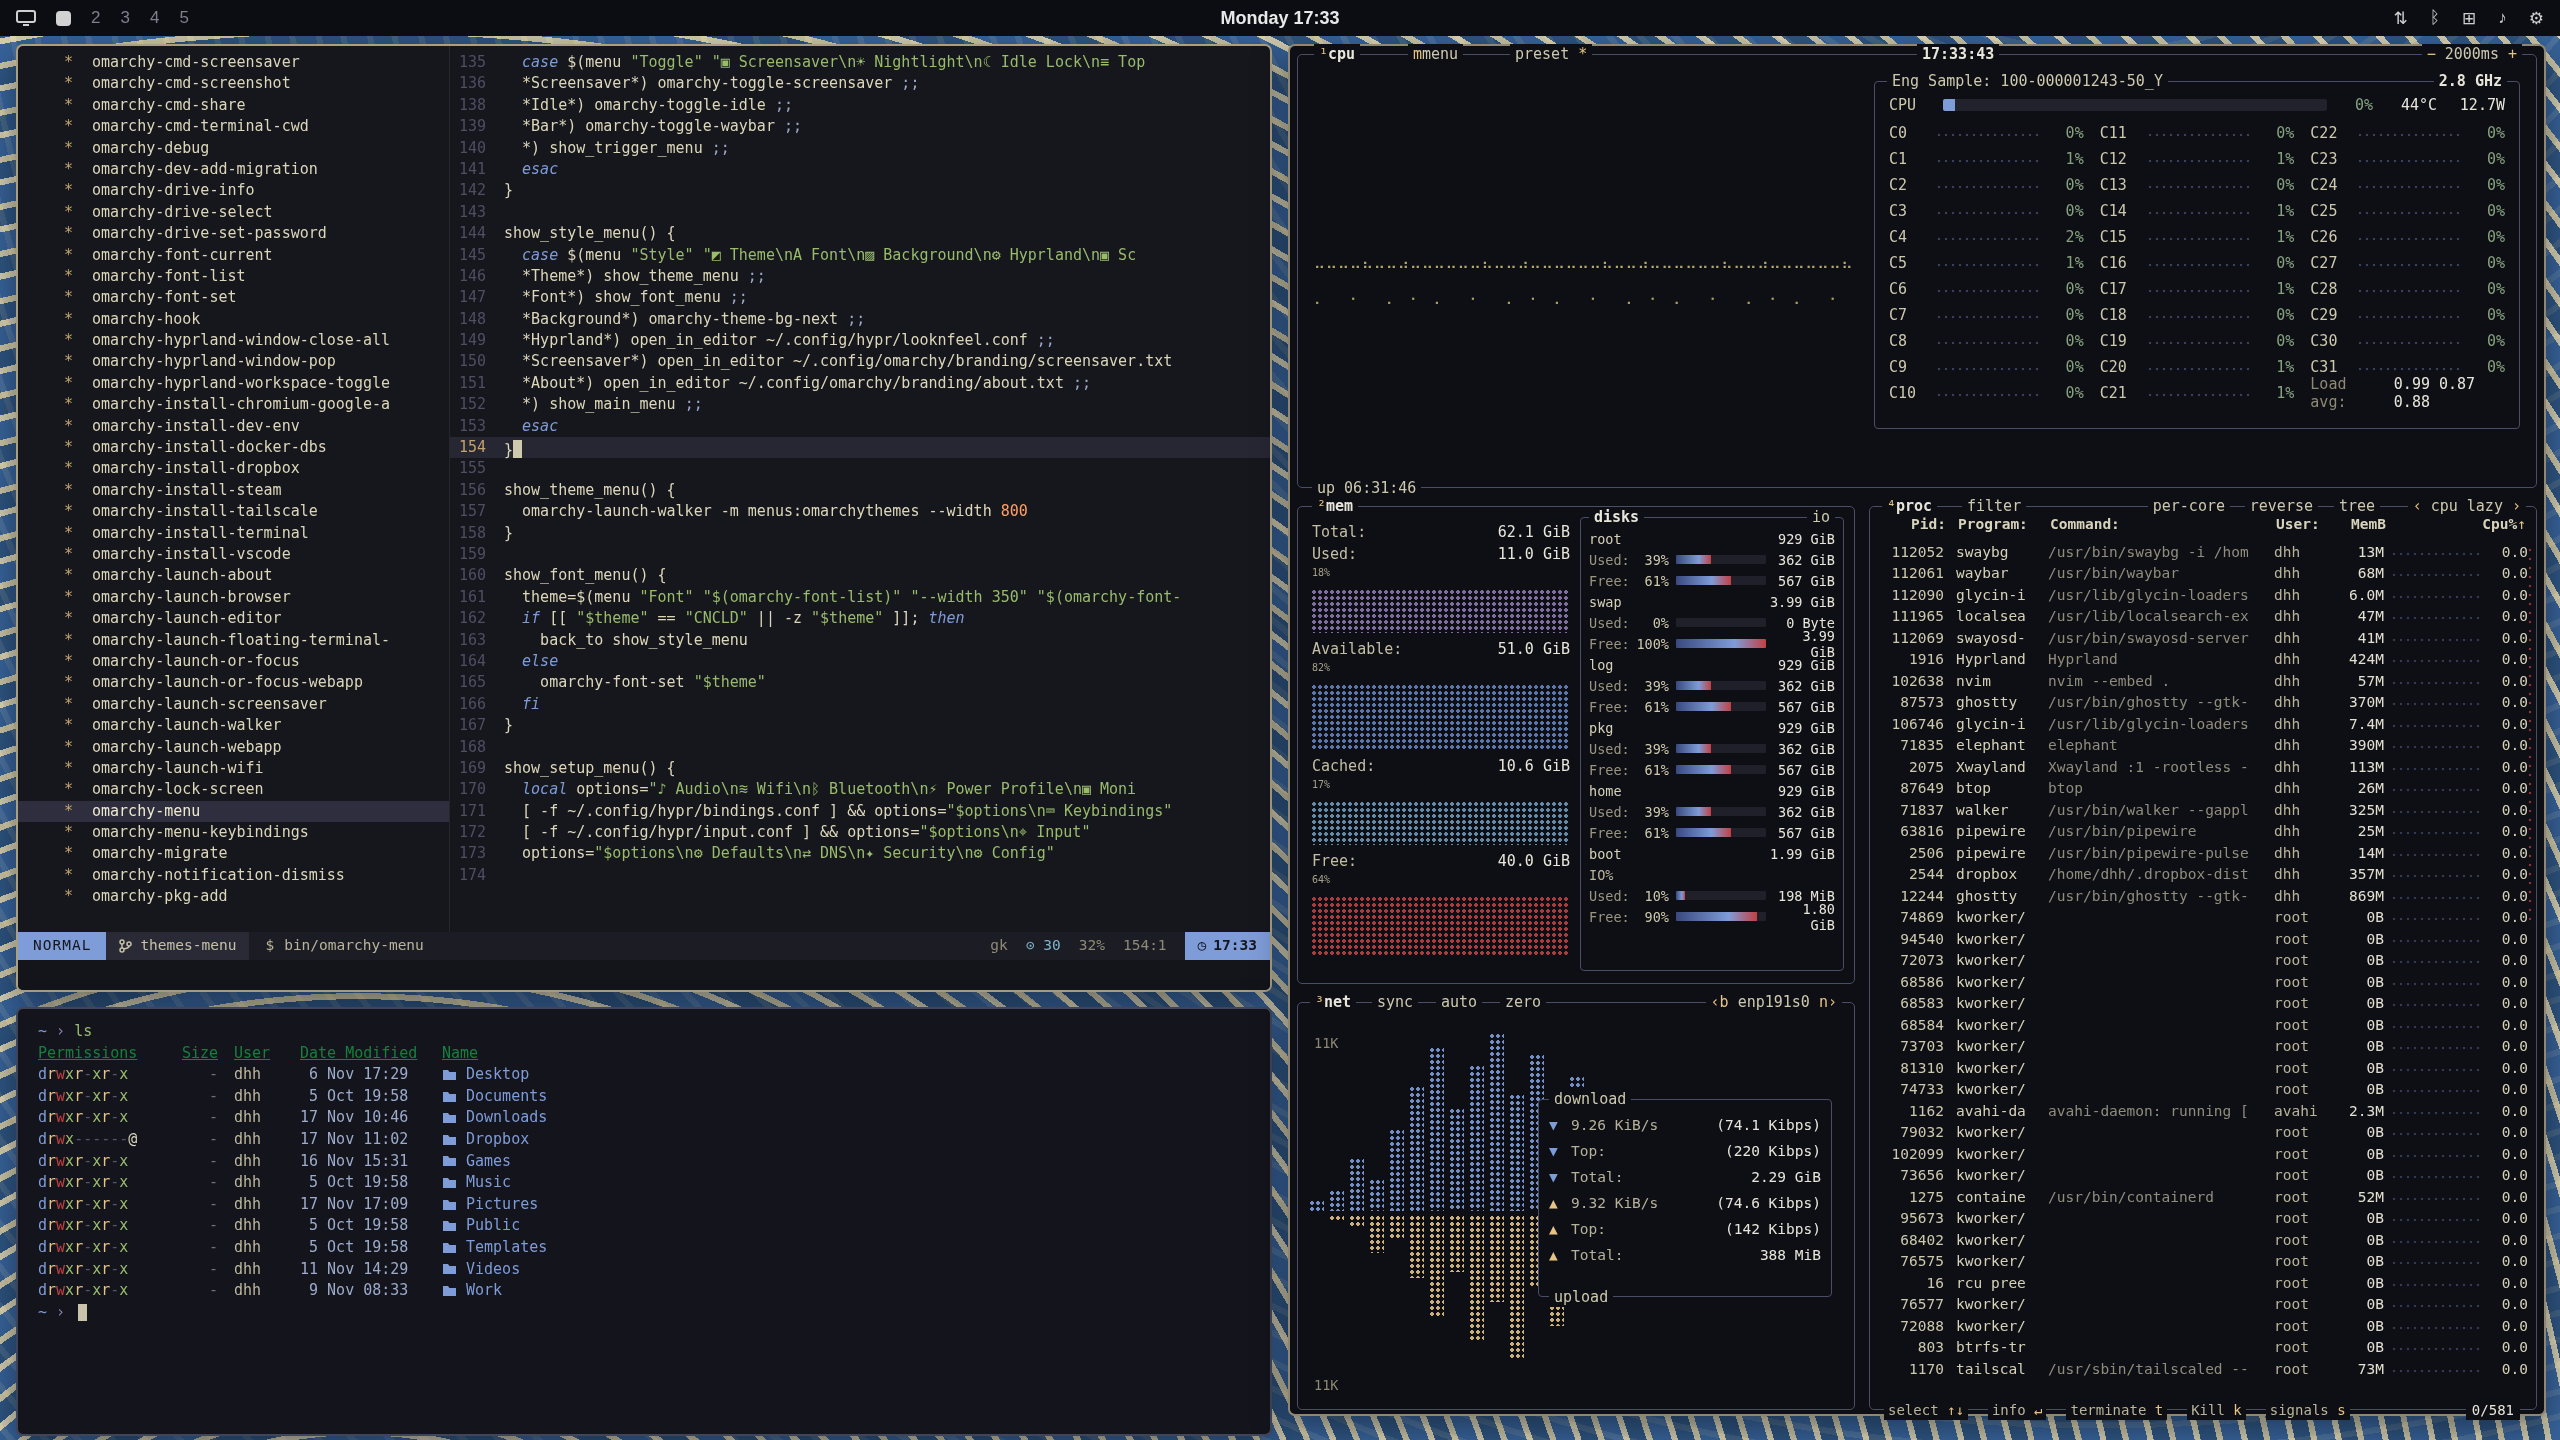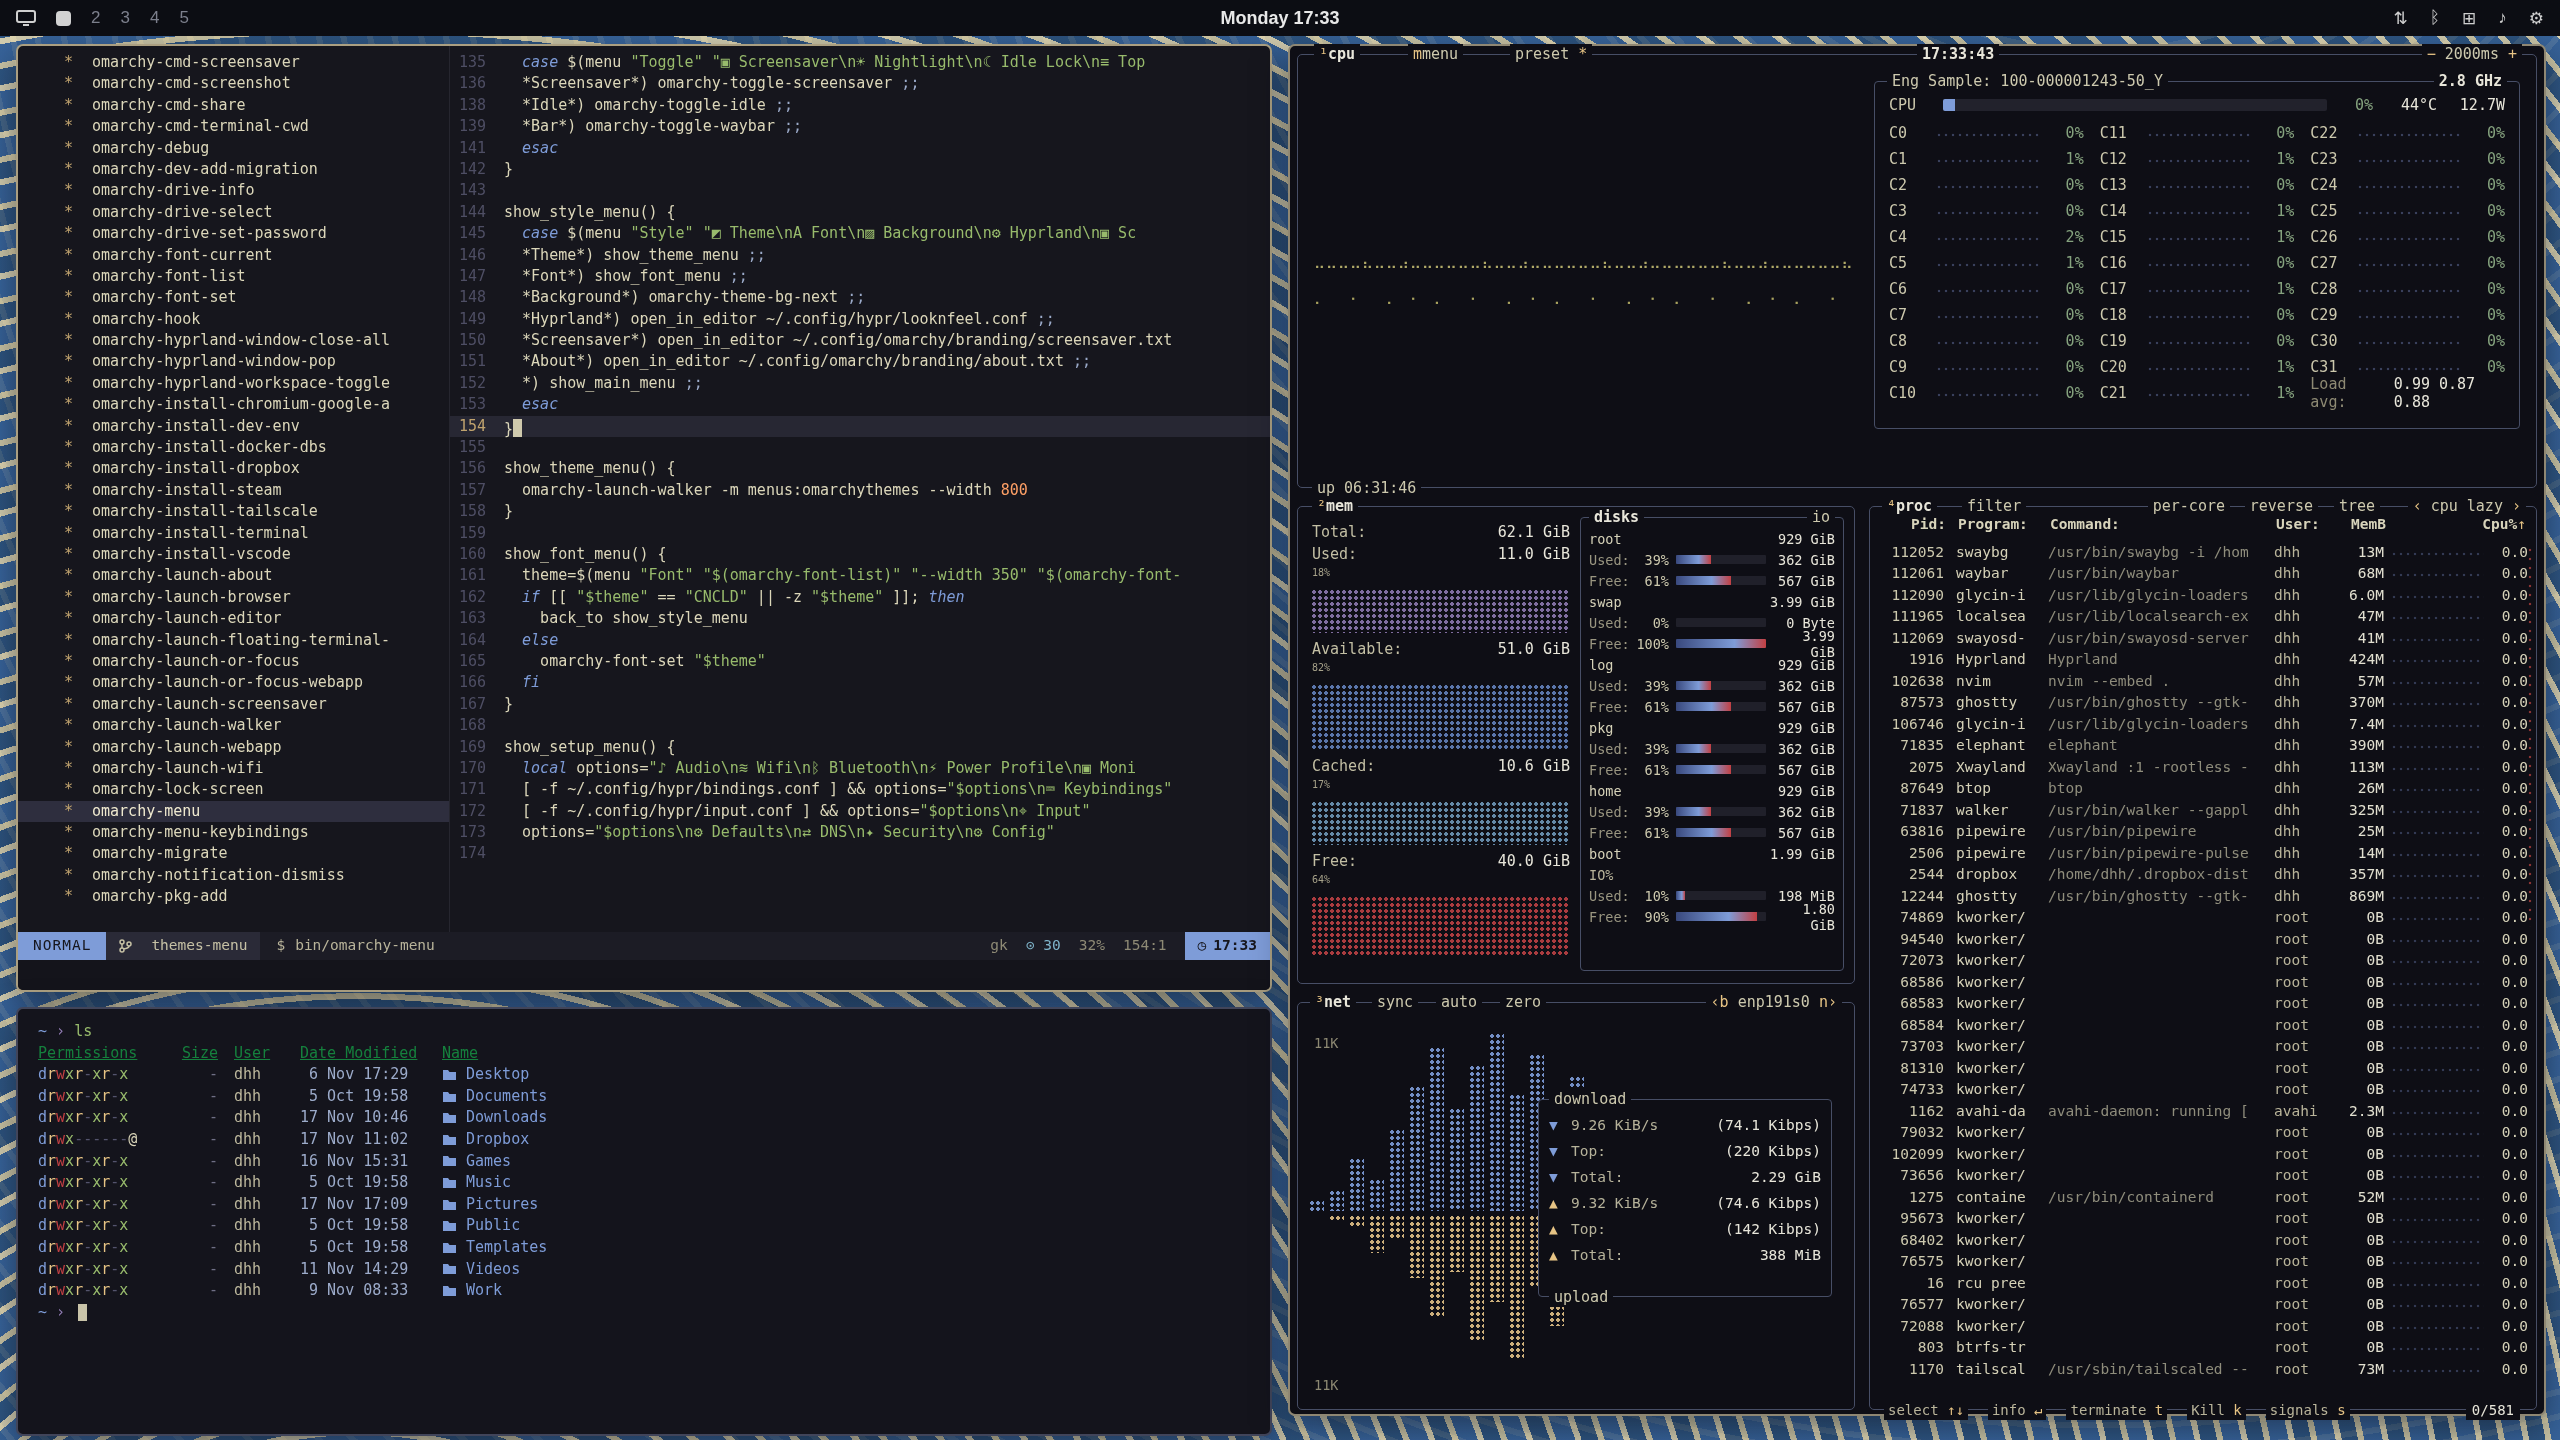--- a/index.html
+++ b/index.html
@@ -41,21 +41,21 @@
 .cline.cur{background:#272733}
 .cline.cur .gut{color:#c0a36e}
 .tk-c{color:#dcd7ba}
 .tk-k{color:#7e9cd8;font-style:italic}
 .tk-s{color:#98bb6c}
 .tk-p{color:#9cabca}
 .tk-n2{color:#ffa066}
 .ed-cursor{display:inline-block;width:9px;height:18px;background:#cfc9ad;transform:translateY(3px)}
 .statusline{height:28px;background:#1c1c25;display:flex;align-items:center;font-size:14.5px;flex:none}
 .st-mode{background:#7e9cd8;color:#16161d;font-weight:normal;padding:0 15px;height:100%;display:flex;align-items:center;letter-spacing:1px}
-.st-branch{background:#2a2a37;padding:0 13px;height:100%;display:flex;align-items:center;gap:19px;color:#c6c1a5}
+.st-branch{background:#2a2a37;padding:0 13px;height:100%;display:flex;align-items:center;gap:8px;color:#c6c1a5}
 .st-file{padding:0 16px;color:#b9b49a;display:flex;gap:10px}
 .st-right{margin-left:auto;display:flex;align-items:center;gap:18px;color:#8e8a75;height:100%}
 .st-diag{color:#7fb4ca}
 .st-time{background:#7e9cd8;color:#16161d;font-weight:bold;padding:0 13px;height:100%;display:flex;align-items:center;gap:7px}
 .cmdline{height:30px;flex:none;background:#14141b}
 
 
 .term{left:16px;top:1007px;width:1256px;height:429px;background:#14141c;border:2px solid #41455a;padding:12px 20px;font-size:15px;line-height:21.6px;color:#c9c4a9;overflow:hidden}
 .tline{white-space:pre;display:flex;align-items:center}
 .tcol{display:inline-block}
@@ -224,20 +224,21 @@
         <div class="frow"><span class="star">*</span><span class="fname">omarchy-menu-keybindings</span></div>
         <div class="frow"><span class="star">*</span><span class="fname">omarchy-migrate</span></div>
         <div class="frow"><span class="star">*</span><span class="fname">omarchy-notification-dismiss</span></div>
         <div class="frow"><span class="star">*</span><span class="fname">omarchy-pkg-add</span></div>
       </div>
     <div class="code-pane" id="codeLines">
         <div class="cline"><span class="gut">135</span><span class="ct"><span class="tk-c">  </span><span class="tk-k">case</span><span class="tk-c"> $(menu </span><span class="tk-s">"Toggle"</span><span class="tk-c"> </span><span class="tk-s">"▣ Screensaver\n☀ Nightlight\n☾ Idle Lock\n≡ Top</span></span></div>
         <div class="cline"><span class="gut">136</span><span class="ct"><span class="tk-c">  *Screensaver*) omarchy-toggle-screensaver </span><span class="tk-p">;;</span></span></div>
         <div class="cline"><span class="gut">138</span><span class="ct"><span class="tk-c">  *Idle*) omarchy-toggle-idle </span><span class="tk-p">;;</span></span></div>
         <div class="cline"><span class="gut">139</span><span class="ct"><span class="tk-c">  *Bar*) omarchy-toggle-waybar </span><span class="tk-p">;;</span></span></div>
+        <div class="cline"><span class="gut">140</span><span class="ct"><span class="tk-c">  *) show_trigger_menu </span><span class="tk-p">;;</span></span></div>
         <div class="cline"><span class="gut">141</span><span class="ct"><span class="tk-c">  </span><span class="tk-k">esac</span></span></div>
         <div class="cline"><span class="gut">142</span><span class="ct"><span class="tk-c">}</span></span></div>
         <div class="cline"><span class="gut">143</span><span class="ct"></span></div>
         <div class="cline"><span class="gut">144</span><span class="ct"><span class="tk-c">show_style_menu() {</span></span></div>
         <div class="cline"><span class="gut">145</span><span class="ct"><span class="tk-c">  </span><span class="tk-k">case</span><span class="tk-c"> $(menu </span><span class="tk-s">"Style"</span><span class="tk-c"> </span><span class="tk-s">"◩ Theme\nA Font\n▨ Background\n⚙ Hyprland\n▣ Sc</span></span></div>
         <div class="cline"><span class="gut">146</span><span class="ct"><span class="tk-c">  *Theme*) show_theme_menu </span><span class="tk-p">;;</span></span></div>
         <div class="cline"><span class="gut">147</span><span class="ct"><span class="tk-c">  *Font*) show_font_menu </span><span class="tk-p">;;</span></span></div>
         <div class="cline"><span class="gut">148</span><span class="ct"><span class="tk-c">  *Background*) omarchy-theme-bg-next </span><span class="tk-p">;;</span></span></div>
         <div class="cline"><span class="gut">149</span><span class="ct"><span class="tk-c">  *Hyprland*) open_in_editor ~/.config/hypr/looknfeel.conf </span><span class="tk-p">;;</span></span></div>
         <div class="cline"><span class="gut">150</span><span class="ct"><span class="tk-c">  *Screensaver*) open_in_editor ~/.config/omarchy/branding/screensaver.txt</span></span></div>

